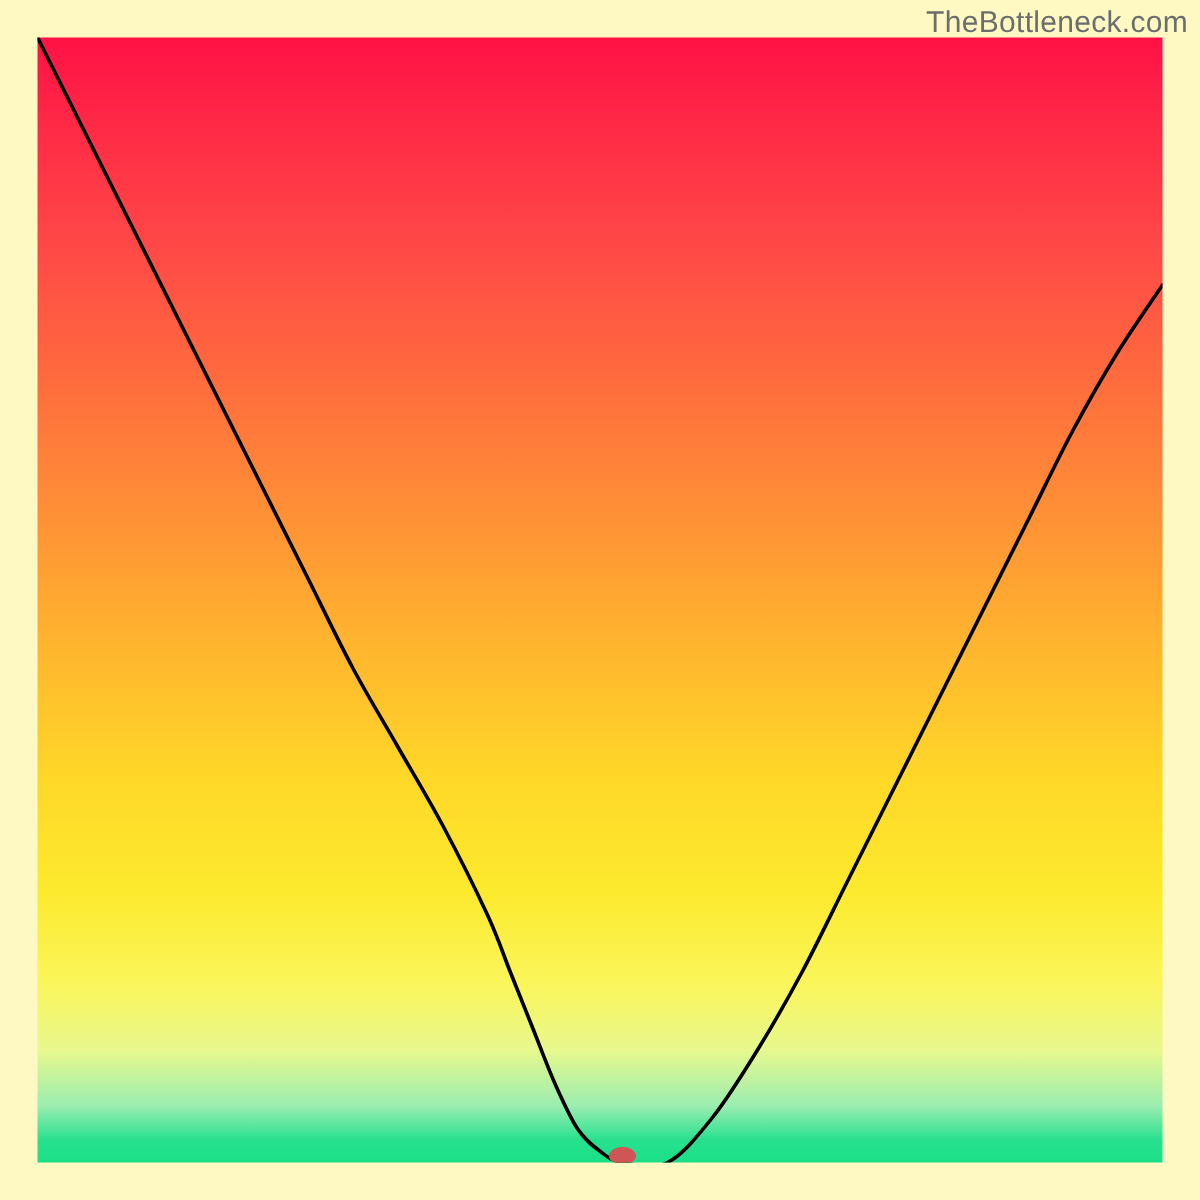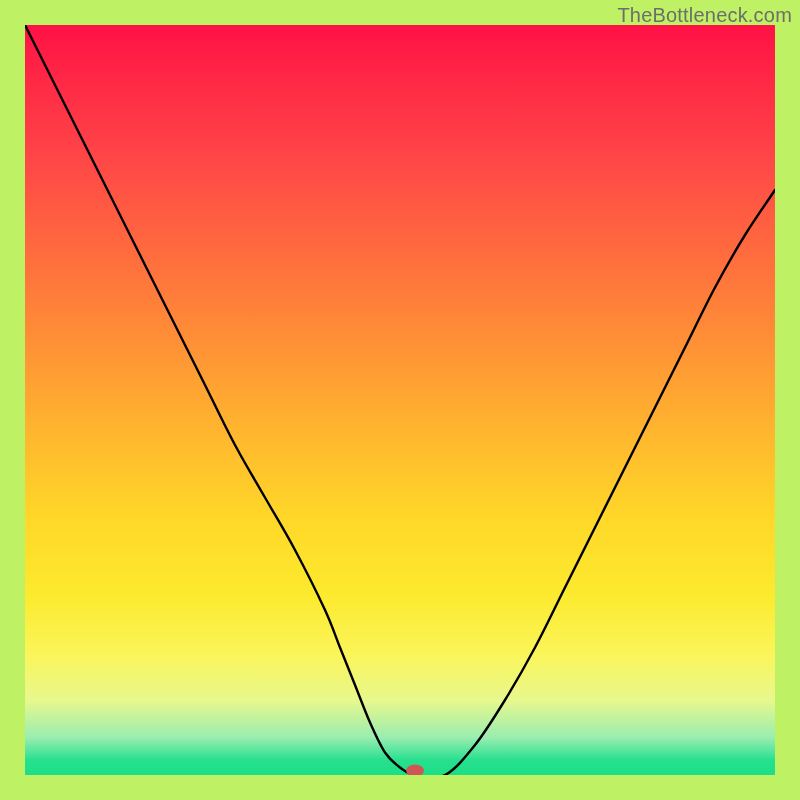--- a/index.html
+++ b/index.html
@@ -8,21 +8,21 @@
     width: 800px;
     height: 800px;
     background: #000;
     font-family: Arial, Helvetica, sans-serif;
     overflow: hidden;
   }
   .stage {
     position: relative;
     width: 800px;
     height: 800px;
-    background: #bef264;
+    background: #fef9c3;
   }
   .plot {
     position: absolute;
     left: 25px;
     top: 25px;
     width: 750px;
     height: 750px;
     background: linear-gradient(to bottom,
       #ff1145 0%,
       #ff2a46 8%,

